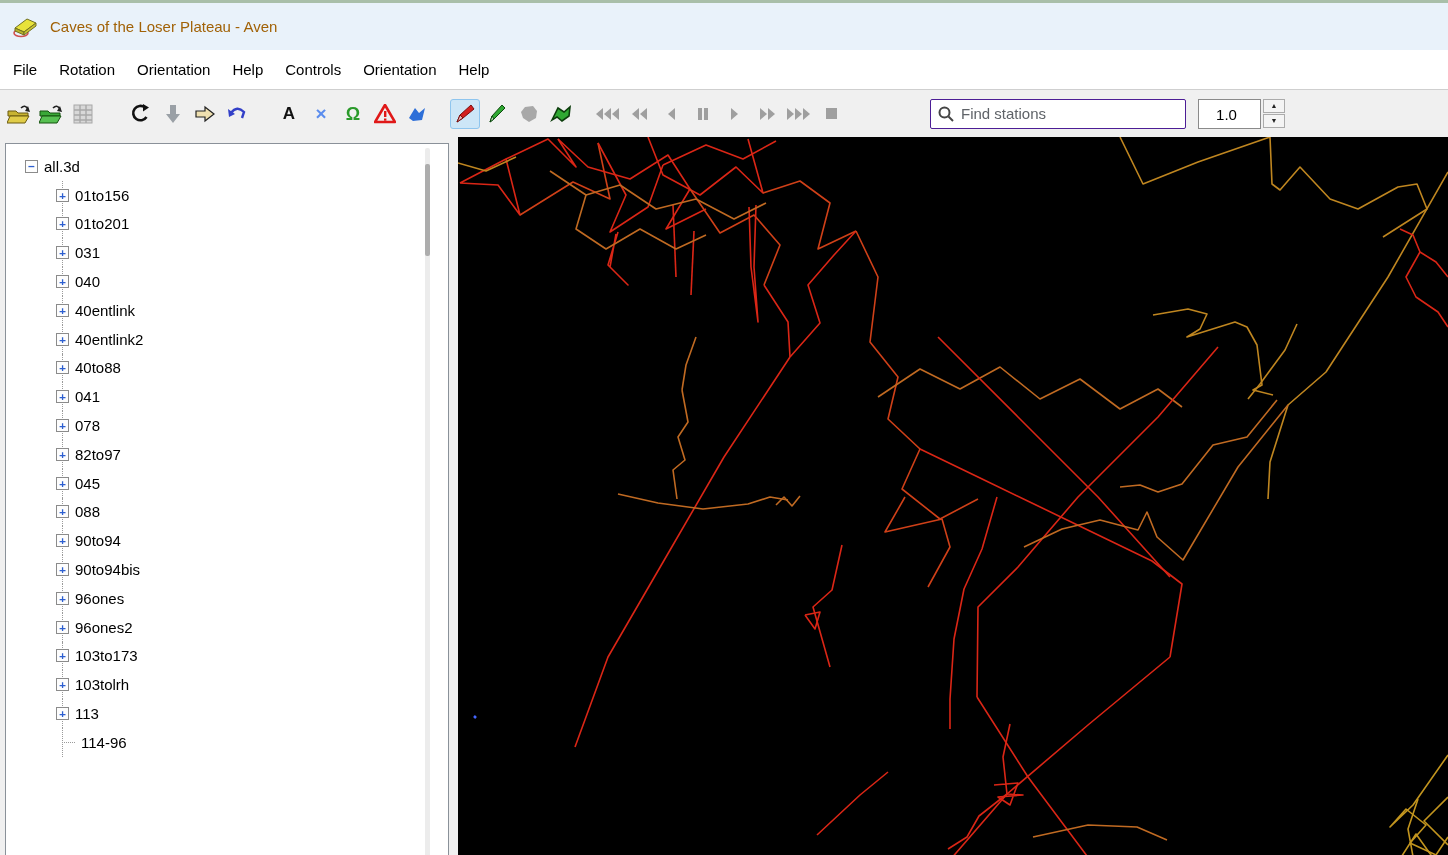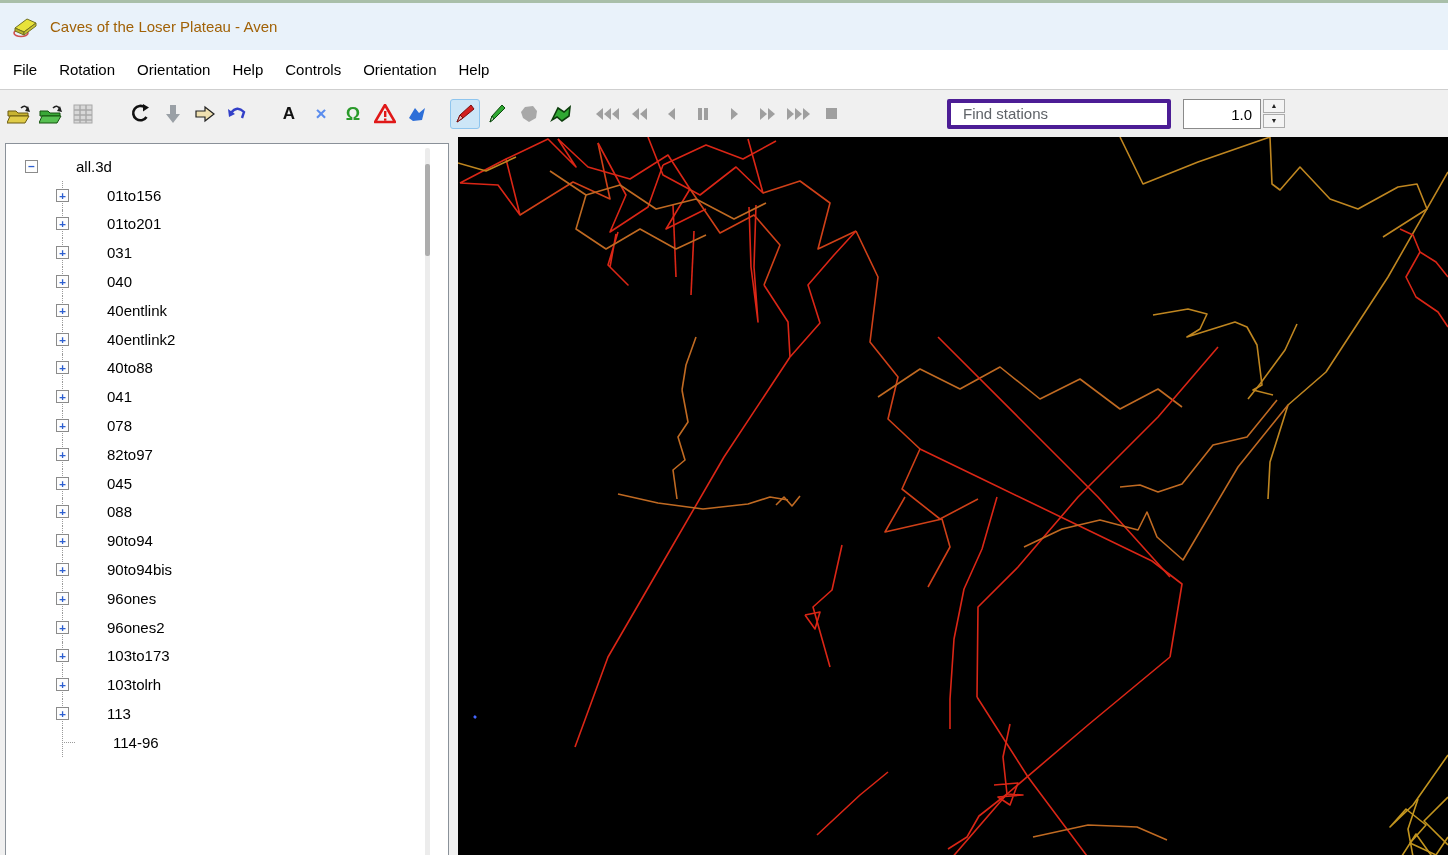--- a/index.html
+++ b/index.html
@@ -11,38 +11,38 @@
   .menubar { height:40px; background:#ffffff; display:flex; align-items:center; border-bottom:1px solid #cfcfcf; padding-left:2px; }
   .menu-item { font-size:15px; color:#000; padding:5px 11px; cursor:default; }
   .toolbar { height:47px; background:#f0f0f0; display:flex; align-items:center; padding-left:4px; }
   .tb { width:30px; height:30px; display:flex; align-items:center; justify-content:center; border-radius:3px; flex:0 0 auto; margin-right:2px; }
   .tb.active { background:#cde6f7; border:1px solid #8fc5ee; }
   .g { font-weight:bold; font-size:17px; line-height:1; }
   .g.black { color:#111; }
   .g.blue { color:#5b8dee; font-size:19px; }
   .g.green { color:#2a9a2a; font-size:18px; }
   .gap1 { margin-left:26px; } .gap2 { margin-left:20px; } .gap3 { margin-left:16px; } .gap4 { margin-left:14px; }
-  .find-box { margin-left:auto; width:224px; height:30px; background:#fff; border:4px solid #4c1d95; border-radius:2px; display:flex; align-items:center; padding:0 6px; }
+  .find-box { margin-left:auto; width:256px; height:30px; background:#fff; border:1px solid #4c1d95; border-radius:2px; display:flex; align-items:center; padding:0 6px; }
   .find-box input { border:none; outline:none; flex:1; font-size:15px; font-family:"Liberation Sans",sans-serif; color:#222; background:transparent; }
   .find-box input::placeholder { color:#5f6368; }
   .spin { display:flex; align-items:center; margin-left:12px; margin-right:163px; }
-  .spin-value { width:78px; height:30px; background:#fff; border:1px solid #8a8a8a; font-size:15px; color:#000; text-align:right; padding:6px 8px 0 2px; }
+  .spin-value { width:63px; height:30px; background:#fff; border:1px solid #8a8a8a; font-size:15px; color:#000; text-align:center; padding:6px 8px 0 2px; }
   .spin-btns { display:flex; flex-direction:column; margin-left:2px; }
   .spin-btns .sb { width:22px; height:14px; background:#f4f4f4; border:1px solid #ababab; font-size:7px; line-height:11px; text-align:center; color:#222; margin-bottom:1px; }
   .main { display:flex; height:725px; background:#f0f0f0; }
   .tree-outer { width:449px; padding:6px 0 0 5px; }
   .tree-panel { width:444px; height:719px; background:#fff; border:1px solid #8a9199; position:relative; overflow:hidden; }
   .tree-content { padding-top:8px; }
   .trow { height:28.8px; display:flex; align-items:center; position:relative; font-size:15px; color:#000; }
   .trow.root { padding-left:19px; }
   .trow.child { padding-left:50px; }
   .trow.child::before { content:""; position:absolute; left:56px; top:0; bottom:0; border-left:1px dotted #9a9a9a; }
   .tbox { width:13px; height:13px; border:1px solid #8b8b8b; background:#fdfdfd; color:#2d5fd0; font:bold 11px/11px "DejaVu Sans Mono",monospace; text-align:center; margin-right:6px; flex:0 0 13px; z-index:1; }
   .stub { width:13px; height:0; border-top:1px dotted #9a9a9a; margin:0 6px; flex:0 0 13px; }
-  .tlabel { white-space:nowrap;margin-left:32px; }
+  .tlabel { white-space:nowrap; }
   .vtrack { position:absolute; right:18px; top:4px; bottom:4px; width:5px; background:#ececec; border-radius:2px; }
   .vthumb { position:absolute; right:18px; top:20px; height:92px; width:5px; background:#adadad; border-radius:2px; }
   .splitter { width:9px; background:#f0f0f0; }
   .canvas-wrap { flex:1; background:#000; position:relative; }
   .canvas-wrap svg { display:block; width:100%; height:100%; }
 </style>
 </head>
 <body>
 
 <div class="top-strip"></div>

